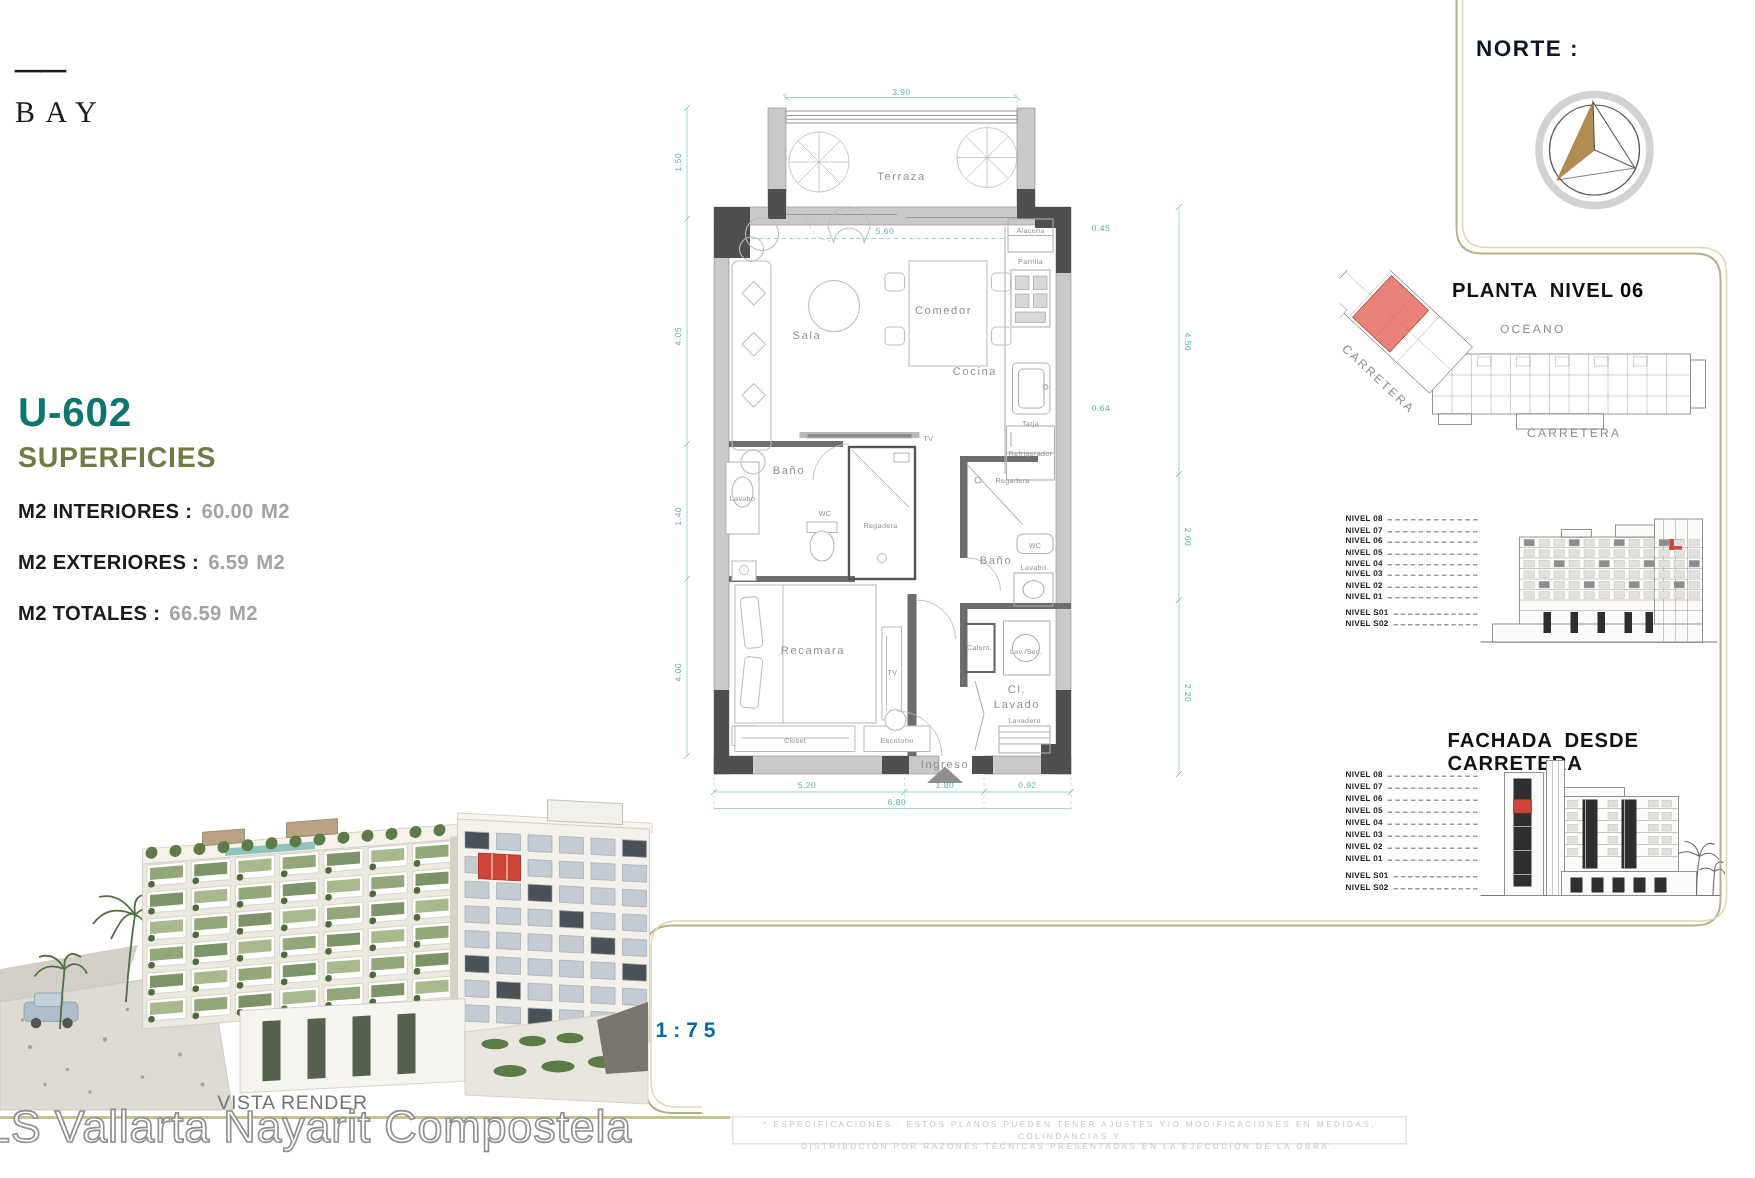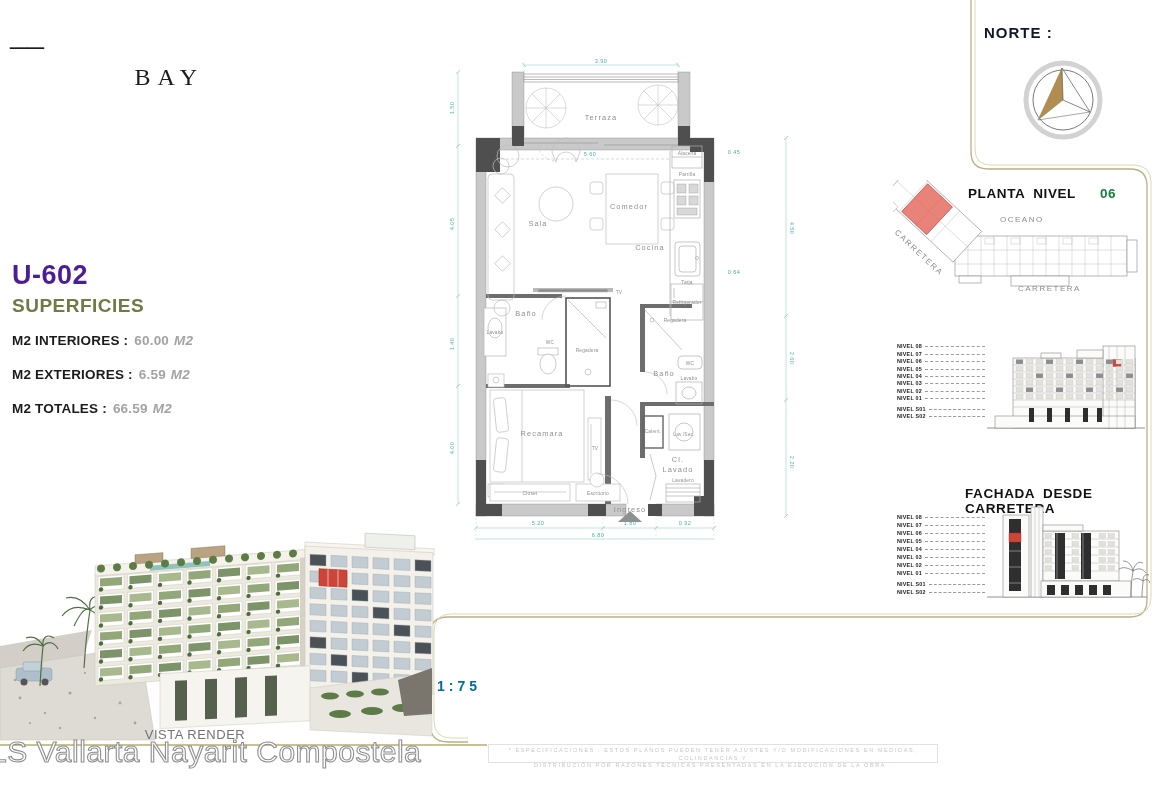--- a/index.html
+++ b/index.html
@@ -5,41 +5,41 @@
   html,body{margin:0;padding:0;background:#ffffff;}
   .sheet{position:relative;width:1170px;height:785px;background:#ffffff;overflow:hidden;
          font-family:"Liberation Sans",sans-serif;}
   .abs{position:absolute;}
 
   
   .logo{left:10px;top:28px;width:218px;color:#1c1c1c;}
   .logo-line{display:flex;align-items:center;font-family:"Liberation Serif",serif;}
   .logo-dash{font-size:34px;font-weight:400;line-height:1;}
   .logo-title{font-size:43px;letter-spacing:9px;margin:0 2px 0 6px;line-height:1;}
-  .logo-sub{font-family:"Liberation Serif",serif;font-size:24px;letter-spacing:7px;
-            text-align:right;margin:2px 24px 0 0;}
+  .logo-sub{font-family:"Liberation Serif",serif;font-size:20px;letter-spacing:7px;
+            margin:2px 24px 0 0;}
 
   
-  .unit-id{left:12px;top:260px;font-size:27px;font-weight:bold;color:#4c1d95;letter-spacing:.5px;}
+  .unit-id{left:12px;top:260px;font-size:27px;font-weight:bold;color:#0f766e;letter-spacing:.5px;}
   .unit-sec{left:12px;top:295px;font-size:19px;font-weight:bold;color:#6e7b44;letter-spacing:.5px;}
   .m2-row{left:12px;font-size:13.5px;font-weight:bold;color:#1b1b1b;letter-spacing:.2px;}
   .m2-row .val{color:#a3a3a3;margin-left:6px;}
-  .m2-row .mu{color:#a3a3a3;margin-left:5px;font-style:italic;}
+  .m2-row .mu{color:#a3a3a3;margin-left:5px;}
 
   
   .plabel{font-family:"Liberation Sans",sans-serif;font-size:7.4px;fill:#8f8f8f;
           letter-spacing:1.1px;text-anchor:middle;}
   .plabel-sm{font-size:4.8px;letter-spacing:.2px;}
   .dim{font-family:"Liberation Sans",sans-serif;font-size:5.6px;fill:#4fb0a5;
        letter-spacing:.4px;text-anchor:middle;}
 
   
   .norte-label{left:984px;top:24px;font-size:15px;font-weight:bold;color:#0f172a;letter-spacing:1px;}
   .panel-title{font-size:13.5px;font-weight:bold;color:#111;letter-spacing:.6px;word-spacing:4px;}
-  .lvl-num{color:#15803d;margin-left:24px;}
+  .lvl-num{color:#000000;margin-left:4px;}
   .map-label{font-size:8px;color:#8d8d8d;letter-spacing:1.5px;}
 
   .nivel-col{display:flex;flex-direction:column;}
   .nivel-row{display:flex;align-items:flex-end;height:7.4px;}
   .elevC .nivel-row{height:8px;}
   .nivel-col .nivel-row:nth-child(9){margin-top:3px;}
   .nivel-label{font-size:5.4px;font-weight:bold;color:#222;white-space:nowrap;letter-spacing:.2px;}
   .nivel-lead{flex:1;border-bottom:1px dashed #9b9b9b;margin:0 0 2px 3px;}
 
   

